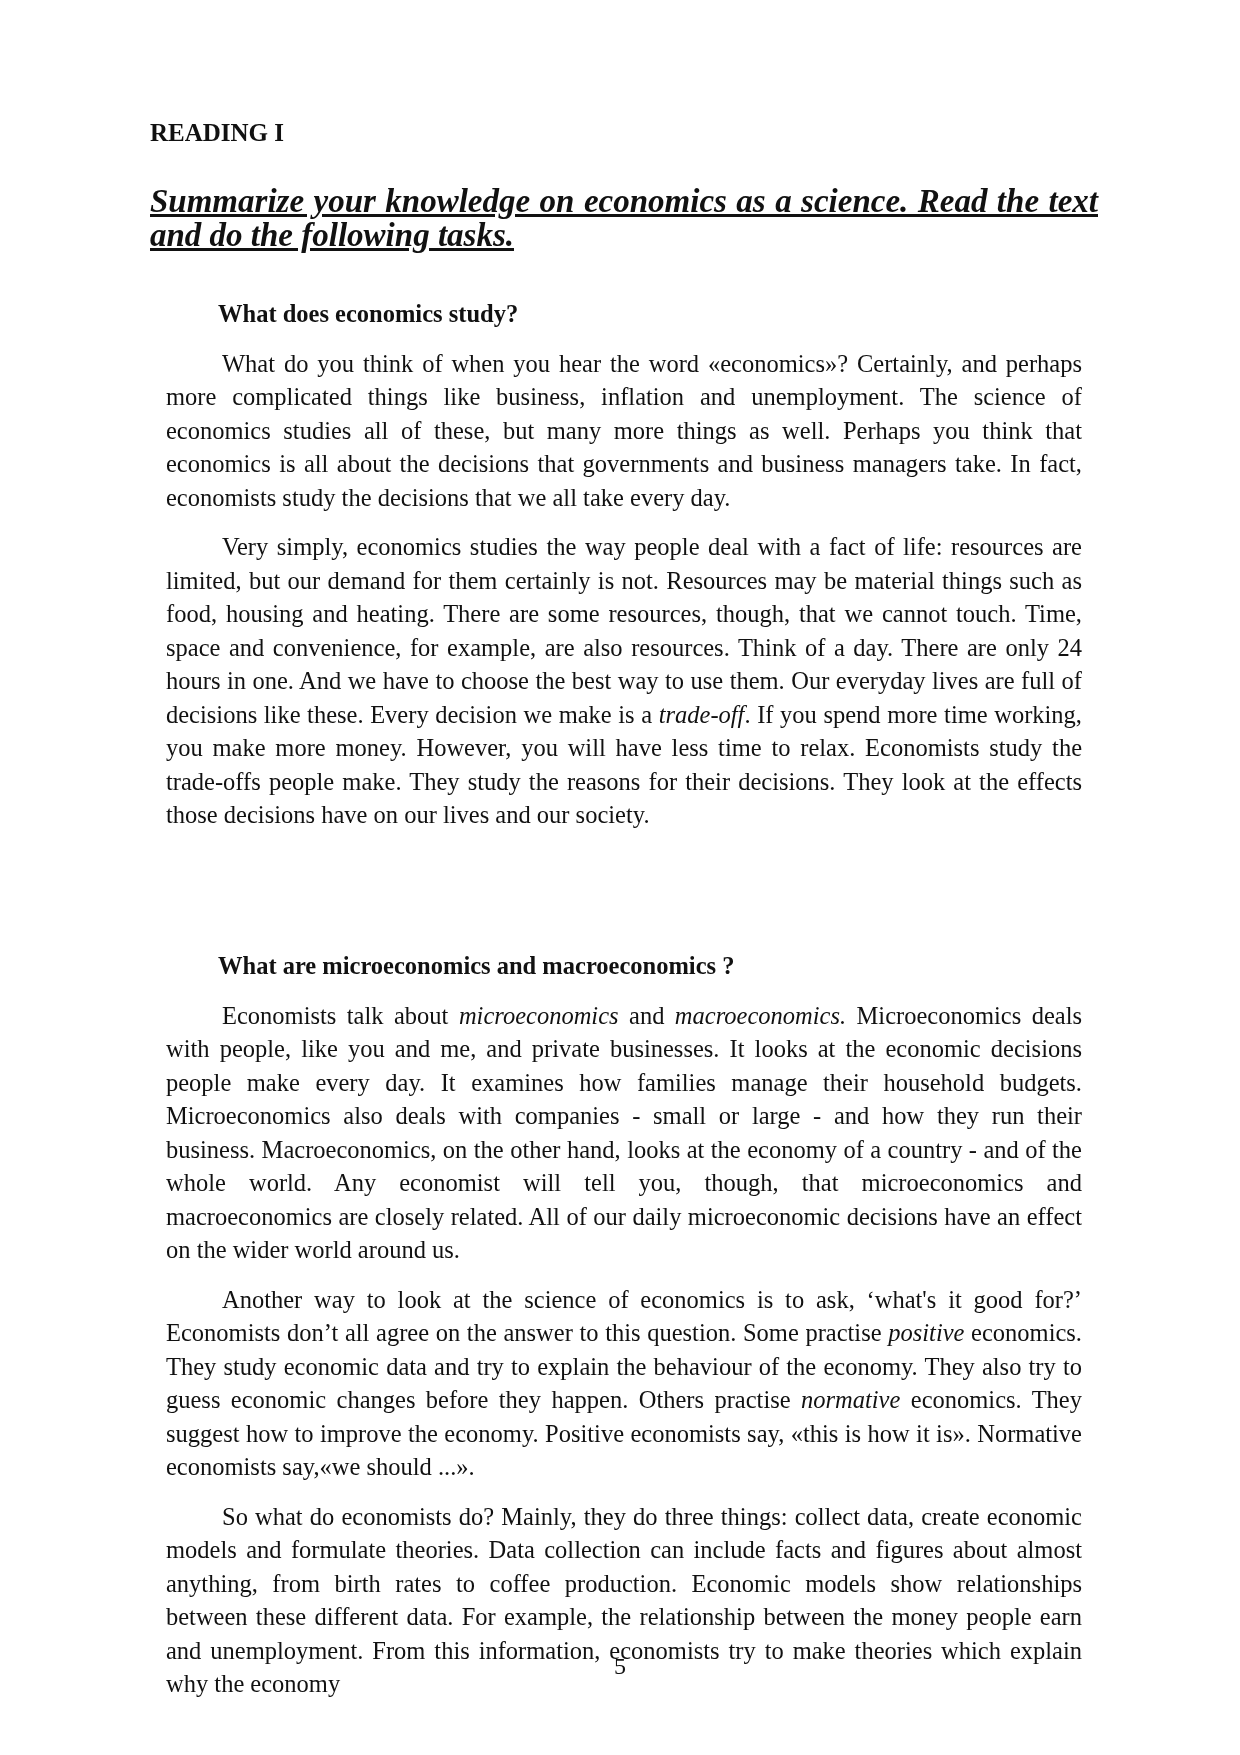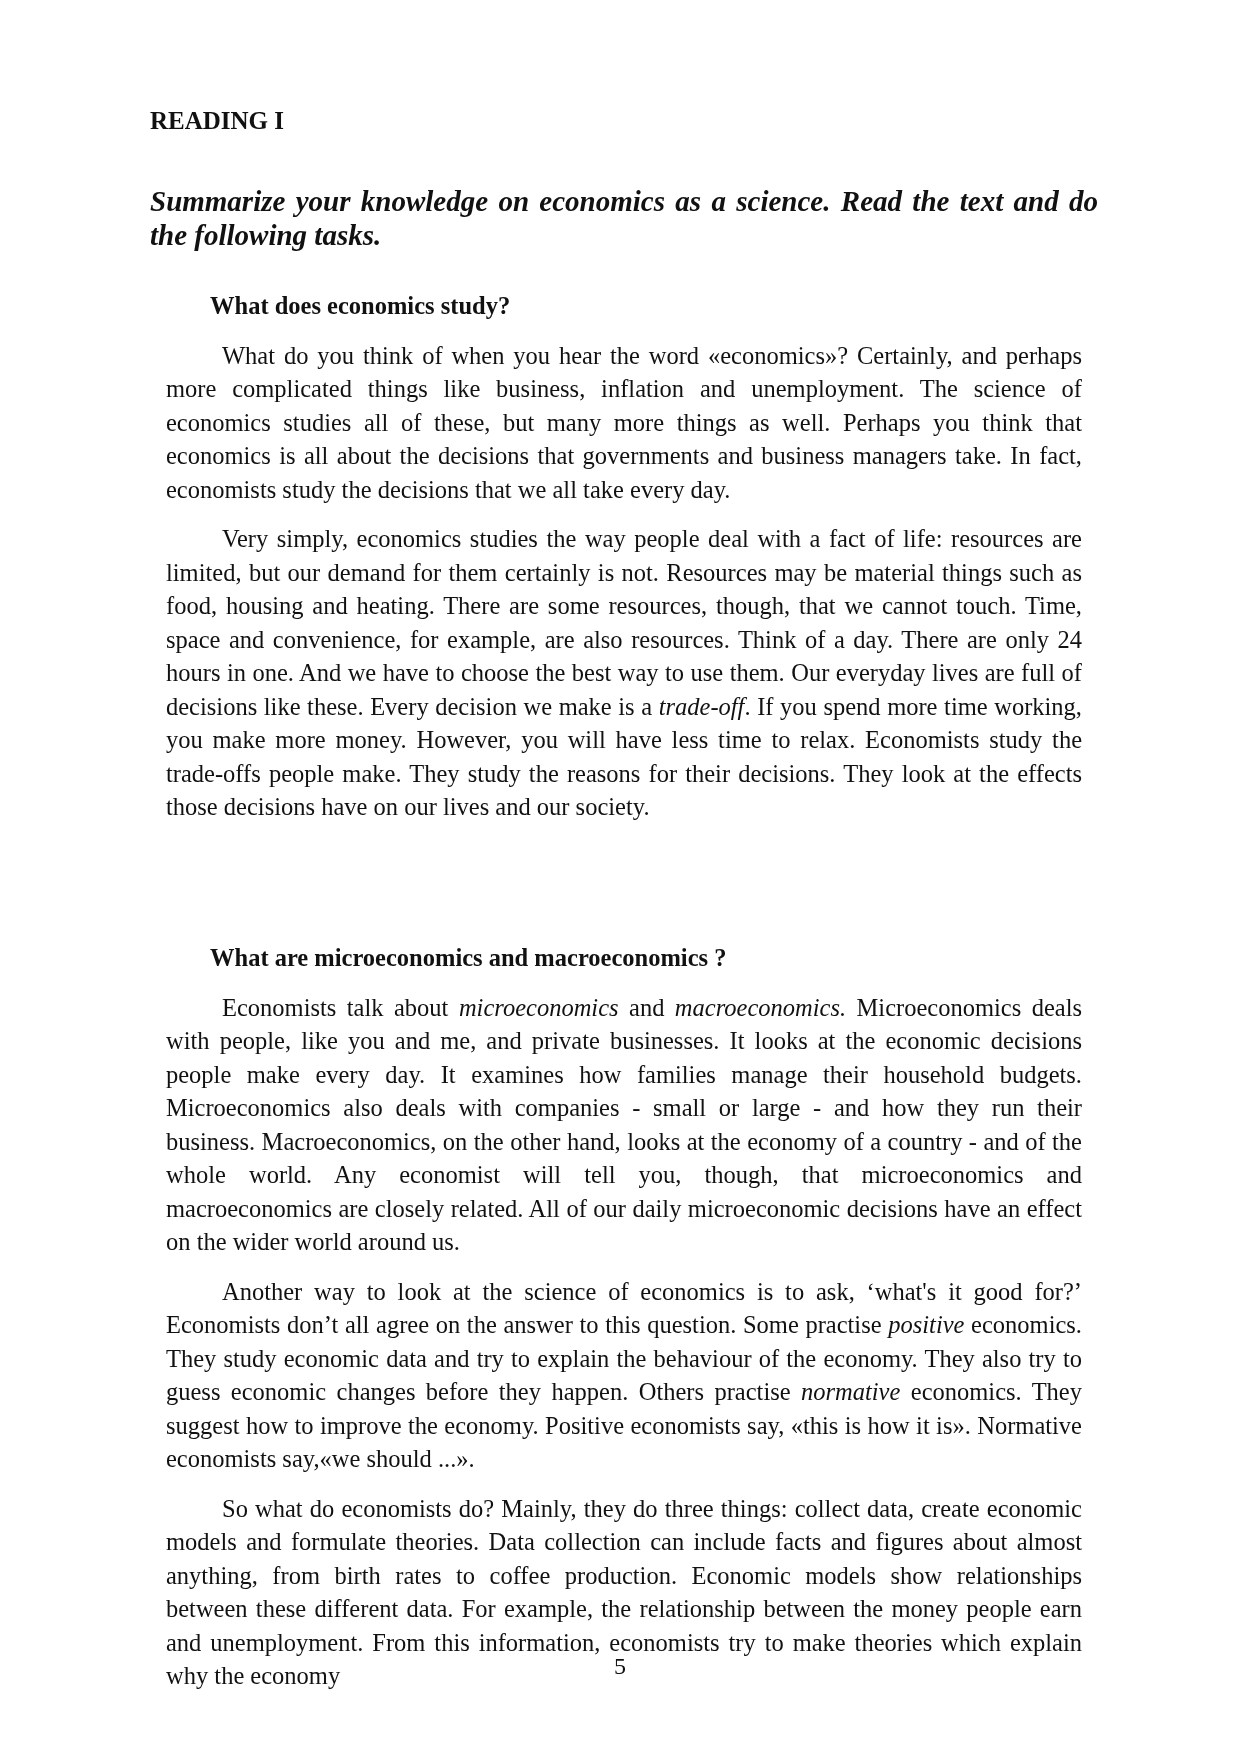--- a/index.html
+++ b/index.html
@@ -16,52 +16,53 @@
       color: #111111;
     }
     .page {
       position: absolute;
       left: 150px;
       top: 0;
       width: 948px;
     }
     .reading-title {
       position: absolute;
-      top: 106px;
+      top: 118px;
       left: 0;
       font-weight: bold;
       font-size: 25px;
       line-height: 30px;
       margin: 0;
     }
     .task {
       position: absolute;
       top: 185px;
       left: 0;
       width: 948px;
       font-weight: bold;
       font-style: italic;
-      font-size: 29px;
+      font-size: 33px;
       line-height: 33.5px;
       text-align: justify;
       margin: 0;
+      text-decoration: underline;
     }
     .section {
       position: absolute;
       left: 0;
       width: 948px;
     }
     .section-1 { top: 285px; }
     .section-2 { top: 937px; }
     .heading {
       font-weight: bold;
       font-size: 24.5px;
       line-height: 33.5px;
       text-indent: 56px;
-      margin: 4px;
+      margin: 12px;
     }
     .para {
       font-size: 24.5px;
       line-height: 33.5px;
       text-align: justify;
       text-indent: 56px;
       margin: 16px;
     }
     .para em { }
     .page-number {

